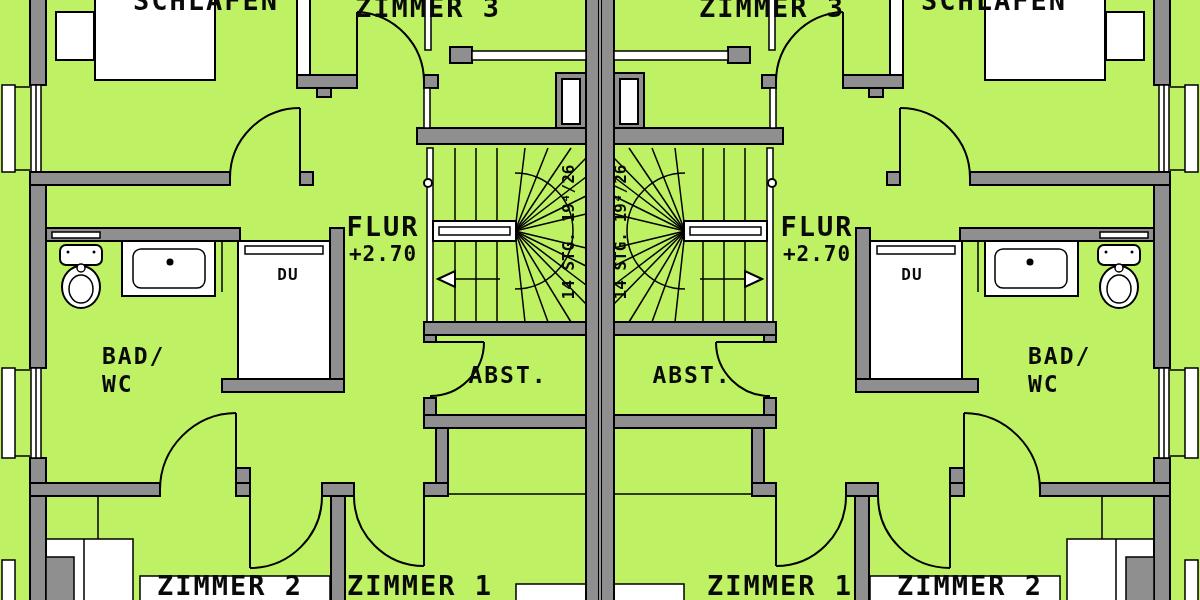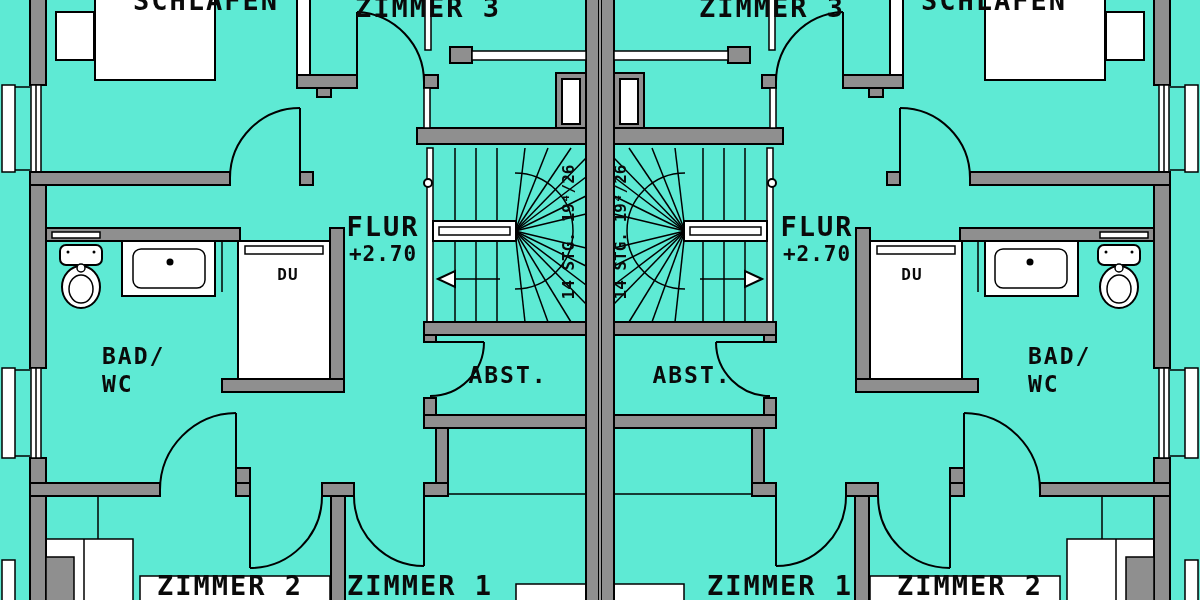--- a/index.html
+++ b/index.html
@@ -1,16 +1,16 @@
 <!DOCTYPE html>
 <html><head>
 <meta charset="utf-8">
 <style>
   html,body{margin:0;padding:0;background:#ffffff;}
-  .plan-wrap{width:1200px;height:600px;position:relative;background:#5eead4;overflow:hidden;}
+  .plan-wrap{width:1200px;height:600px;position:relative;background:#bef264;overflow:hidden;}
   svg{display:block;}
   text{font-family:"DejaVu Sans Mono","Liberation Mono",monospace;font-weight:bold;fill:#0a0a0a;}
   .lbl-big{font-size:27px;letter-spacing:2px;}
   .lbl-mid{font-size:23px;letter-spacing:2px;}
   .lbl-level{font-size:21px;letter-spacing:1px;}
   .lbl-small{font-size:16px;letter-spacing:1px;}
   .lbl-stair{font-size:16px;letter-spacing:0px;}
 </style>
 </head>
 <body>

